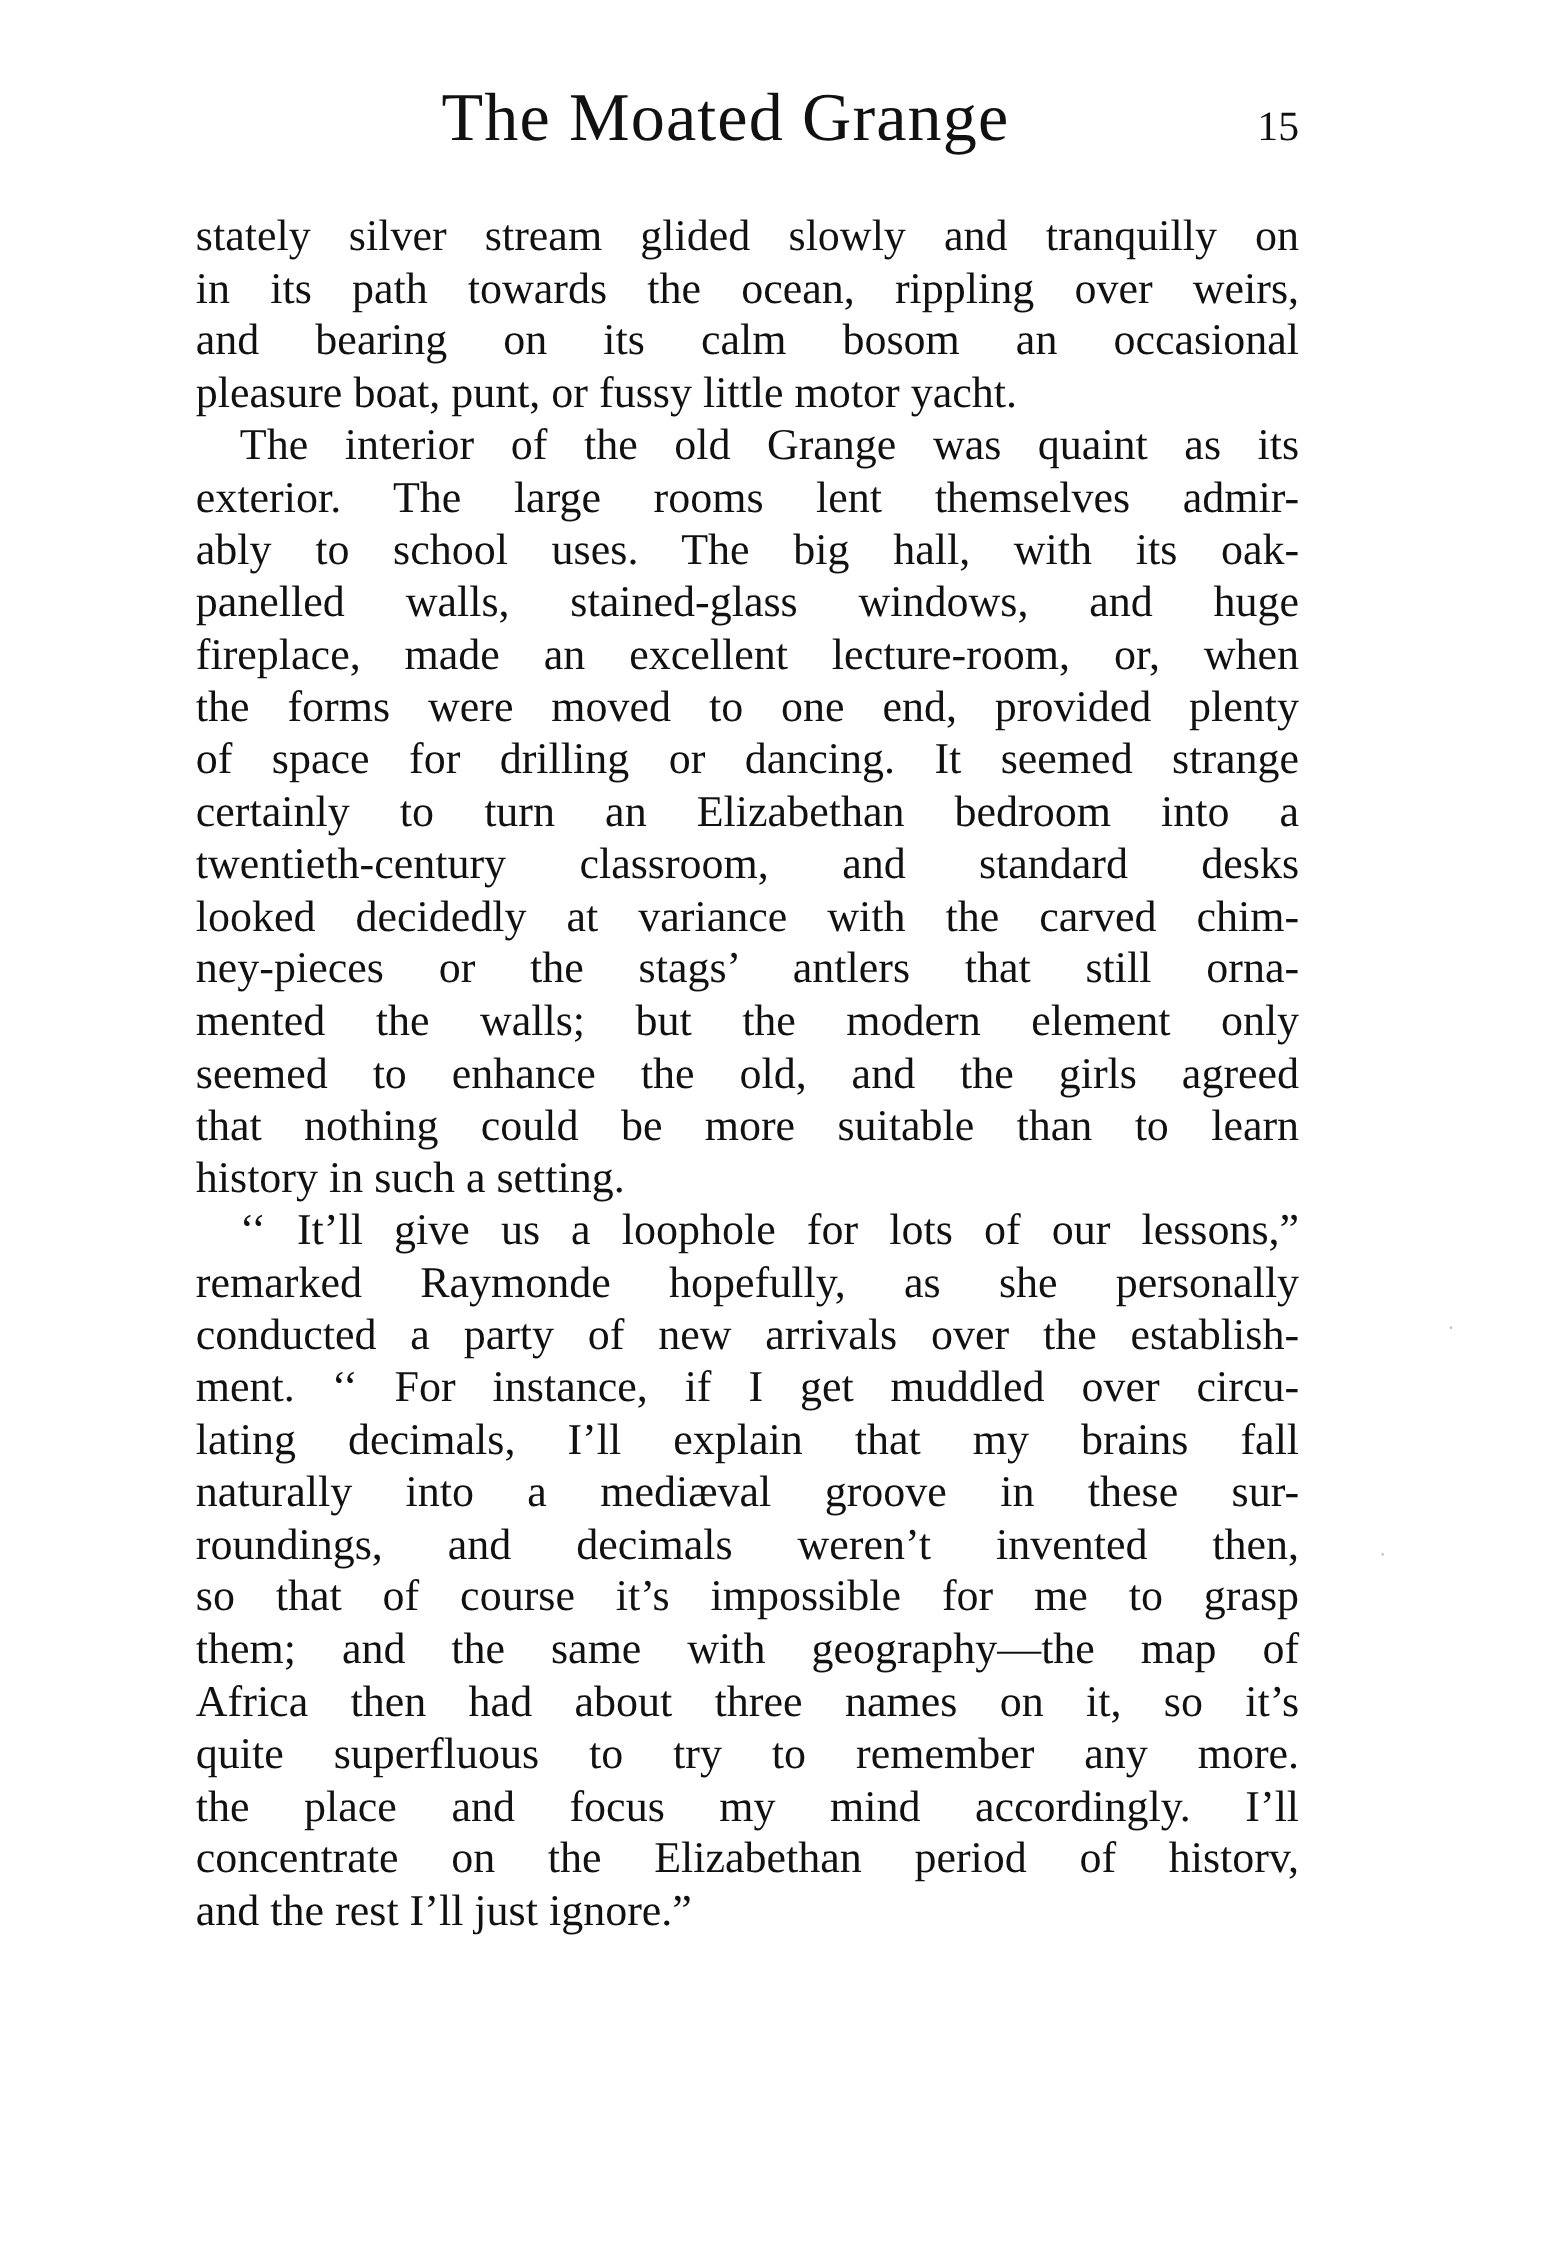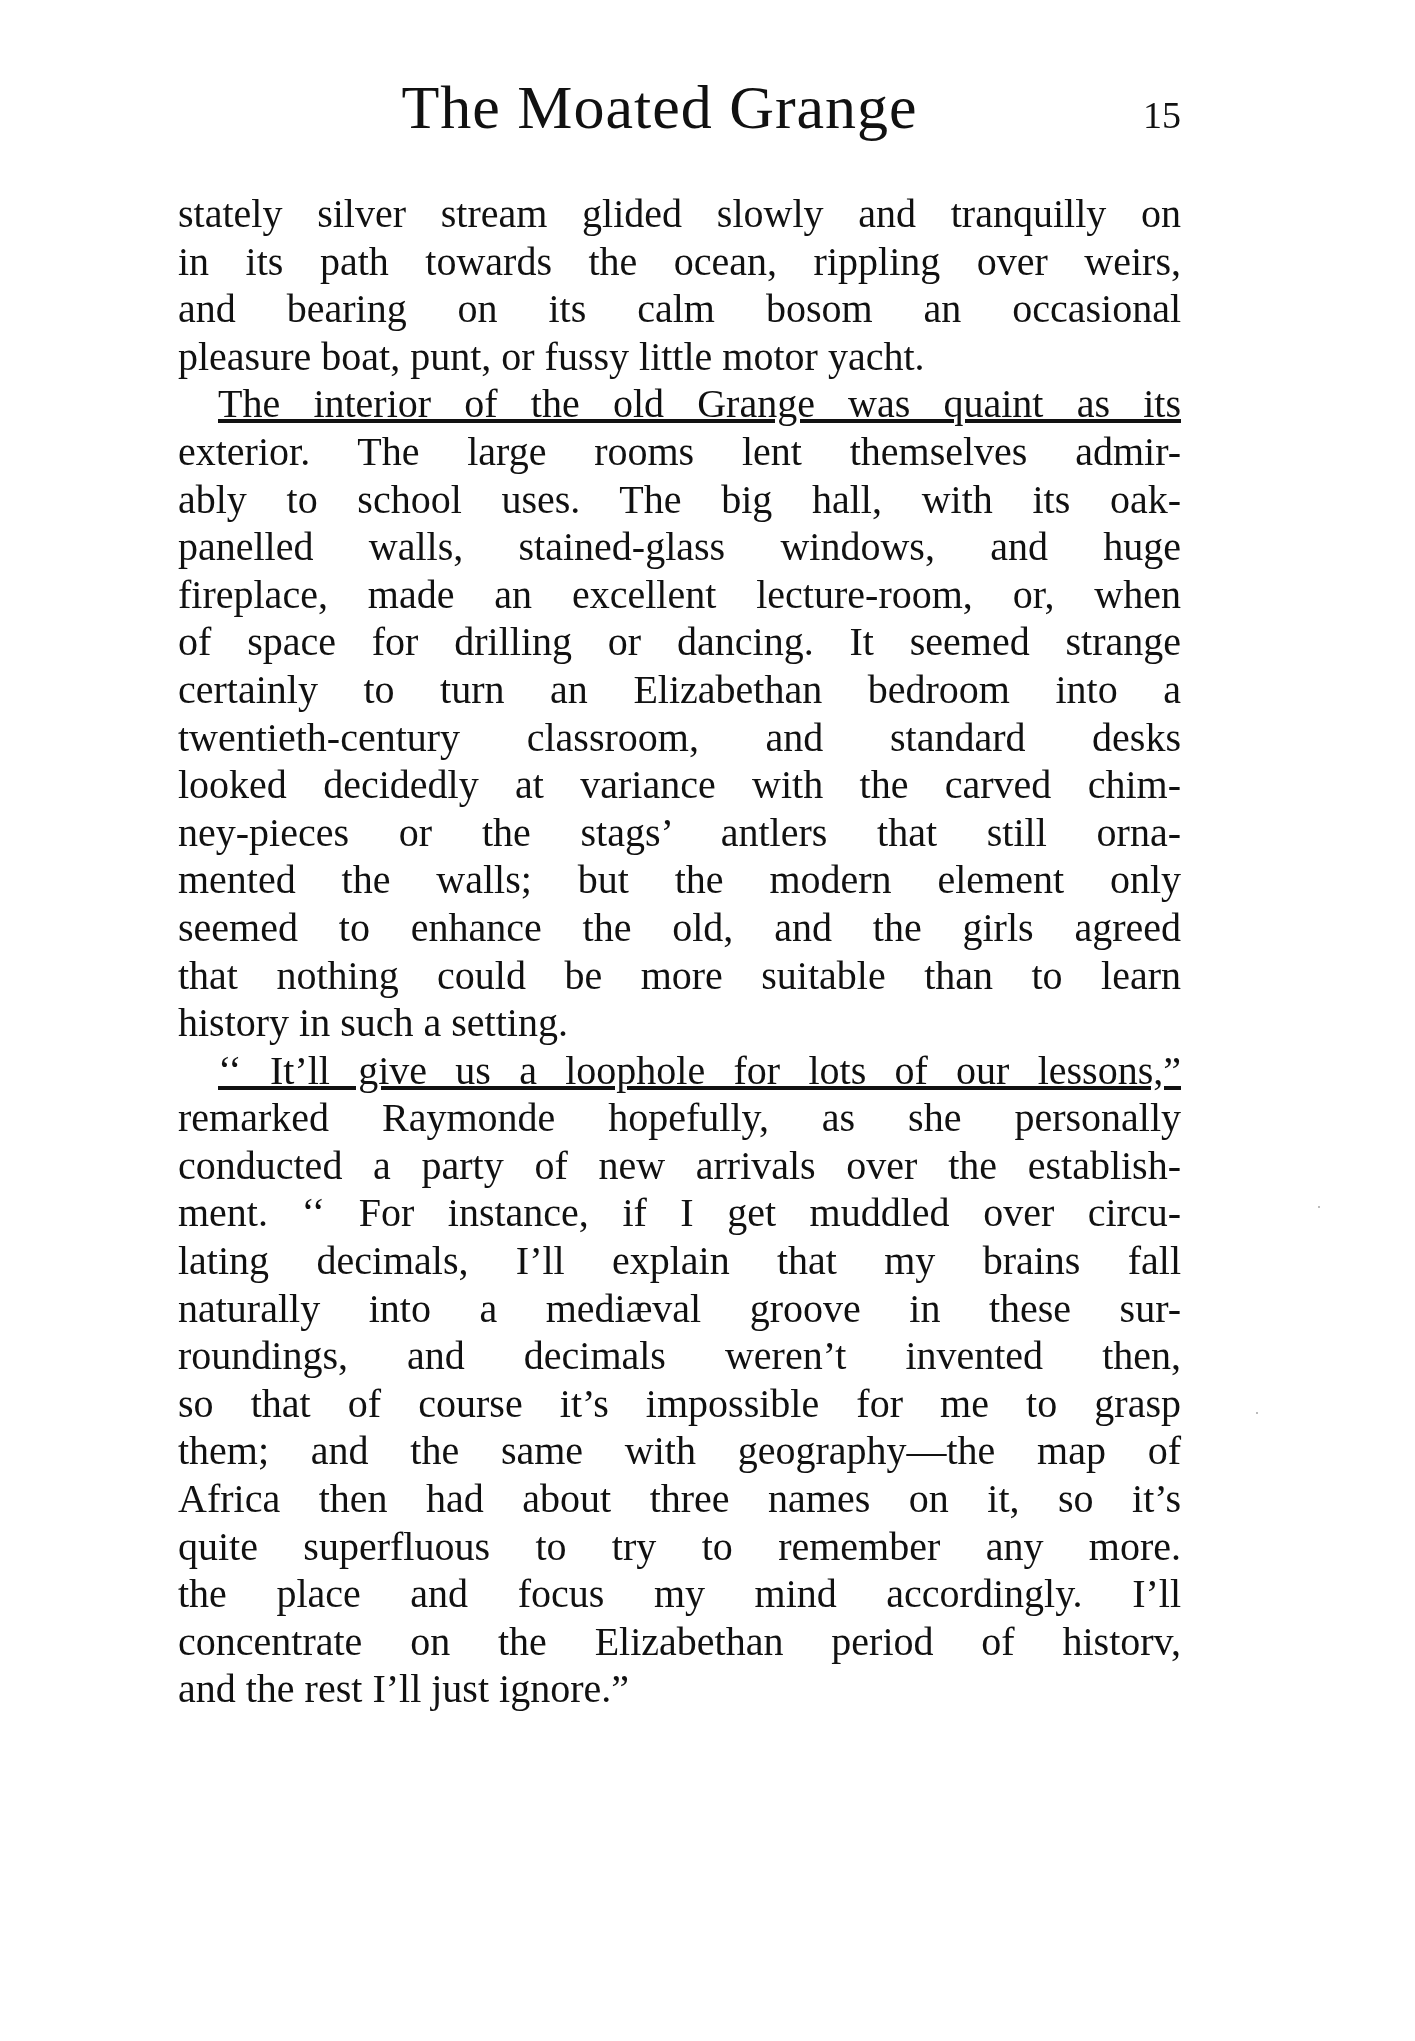--- a/index.html
+++ b/index.html
@@ -58,21 +58,20 @@
       white-space: nowrap;
       text-align: justify;
       text-align-last: justify;
       overflow: visible;
     }
     .line.last {
       text-align-last: left;
     }
     .line.indent {
       padding-left: 40px;
-      text-decoration: underline;
     }
     .speck {
       position: absolute;
       width: 2px; height: 2px;
       background: #bbbbbb;
     }
   </style>
 </head>
 <body>
 
@@ -85,20 +84,21 @@
   <div class="body-text" id="body-text">
       <span class="line">stately silver stream glided slowly and tranquilly on</span>
       <span class="line">in its path towards the ocean, rippling over weirs,</span>
       <span class="line">and bearing on its calm bosom an occasional</span>
       <span class="line last">pleasure boat, punt, or fussy little motor yacht.</span>
       <span class="line indent">The interior of the old Grange was quaint as its</span>
       <span class="line">exterior.  The large rooms lent themselves admir-</span>
       <span class="line">ably to school uses.  The big hall, with its oak-</span>
       <span class="line">panelled walls, stained-glass windows, and huge</span>
       <span class="line">fireplace, made an excellent lecture-room, or, when</span>
+      <span class="line">the forms were moved to one end, provided plenty</span>
       <span class="line">of space for drilling or dancing.  It seemed strange</span>
       <span class="line">certainly to turn an Elizabethan bedroom into a</span>
       <span class="line">twentieth-century classroom, and standard desks</span>
       <span class="line">looked decidedly at variance with the carved chim-</span>
       <span class="line">ney-pieces or the stags’ antlers that still orna-</span>
       <span class="line">mented the walls; but the modern element only</span>
       <span class="line">seemed to enhance the old, and the girls agreed</span>
       <span class="line">that nothing could be more suitable than to learn</span>
       <span class="line last">history in such a setting.</span>
       <span class="line indent">‘‘ It’ll give us a loophole for lots of our lessons,”</span>

